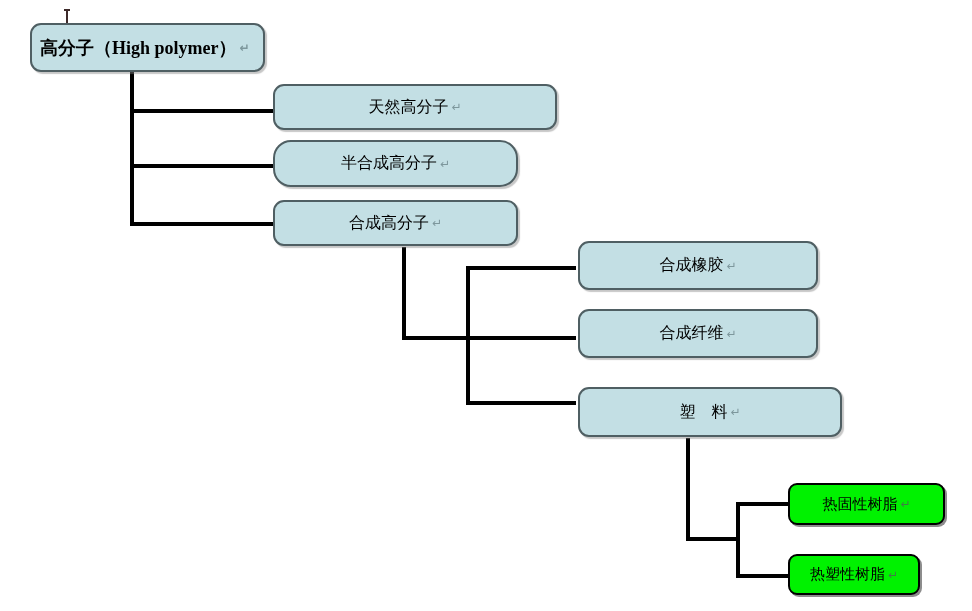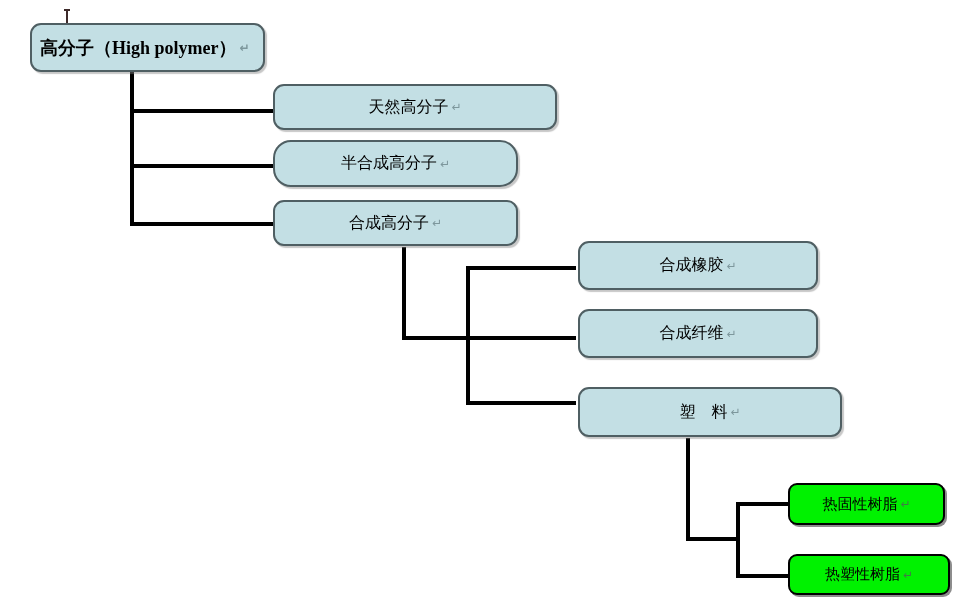--- a/index.html
+++ b/index.html
@@ -132,18 +132,18 @@
   <div class="node" style="left:578px; top:387px; width:264px; height:50px;">
     <span>塑　料</span>
     <span class="pmark">↵</span>
   </div>
 
   <div class="node highlight" style="left:788px; top:483px; width:157px; height:42px;">
     <span>热固性树脂</span>
     <span class="pmark">↵</span>
   </div>
 
-  <div class="node highlight" style="left:788px; top:554px; width:162px; height:41px;">
+  <div class="node highlight" style="left:788px; top:554px; width:132px; height:41px;">
     <span>热塑性树脂</span>
     <span class="pmark">↵</span>
   </div>
 
 </div>
 
 </body></html>

